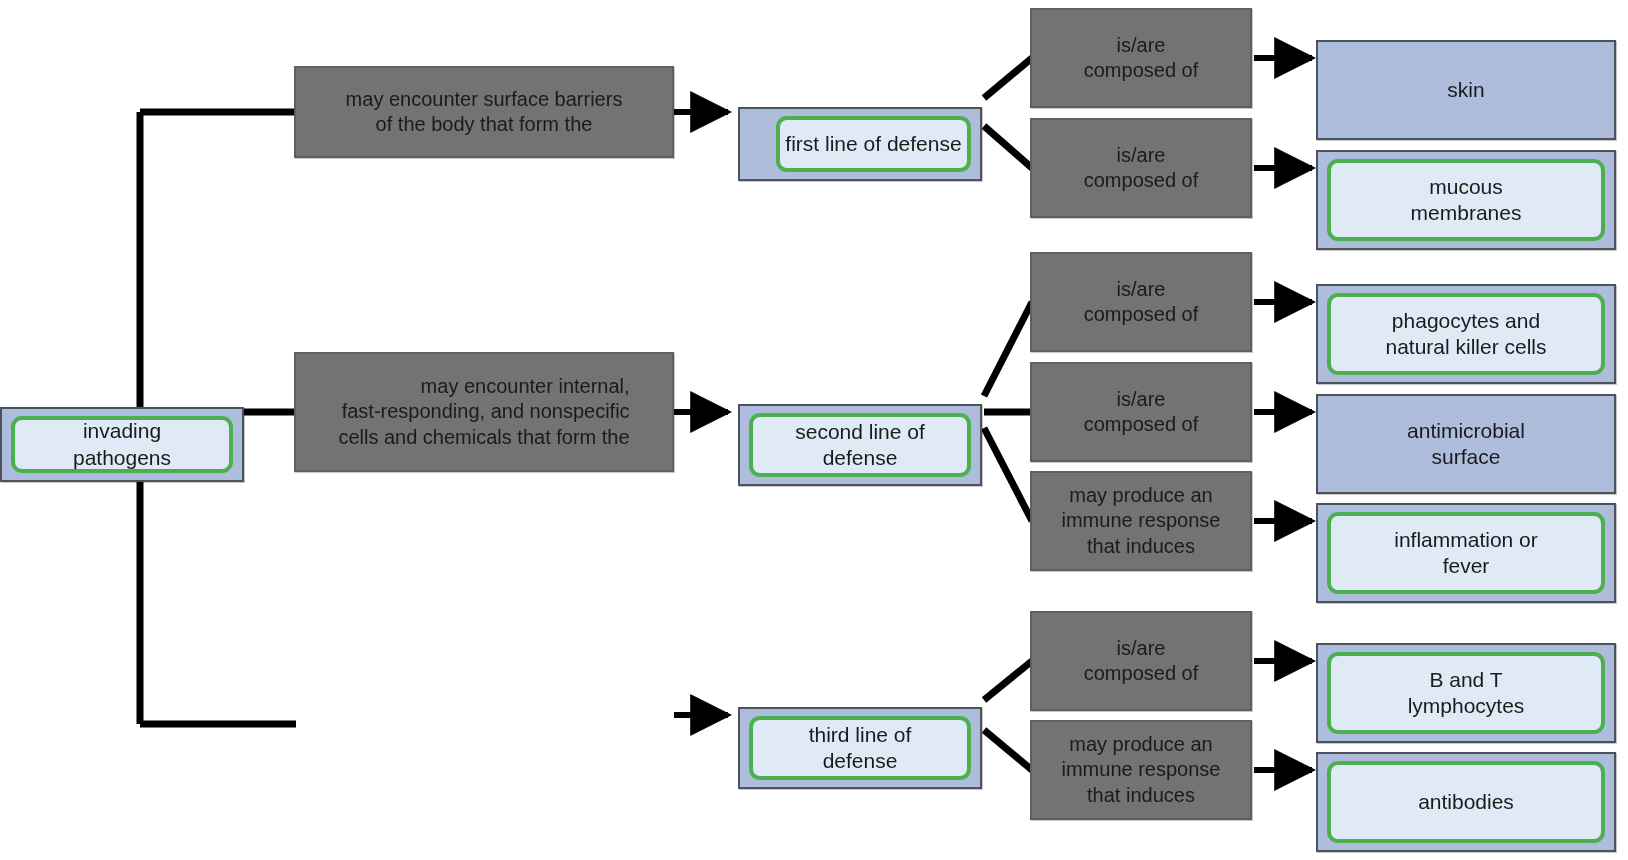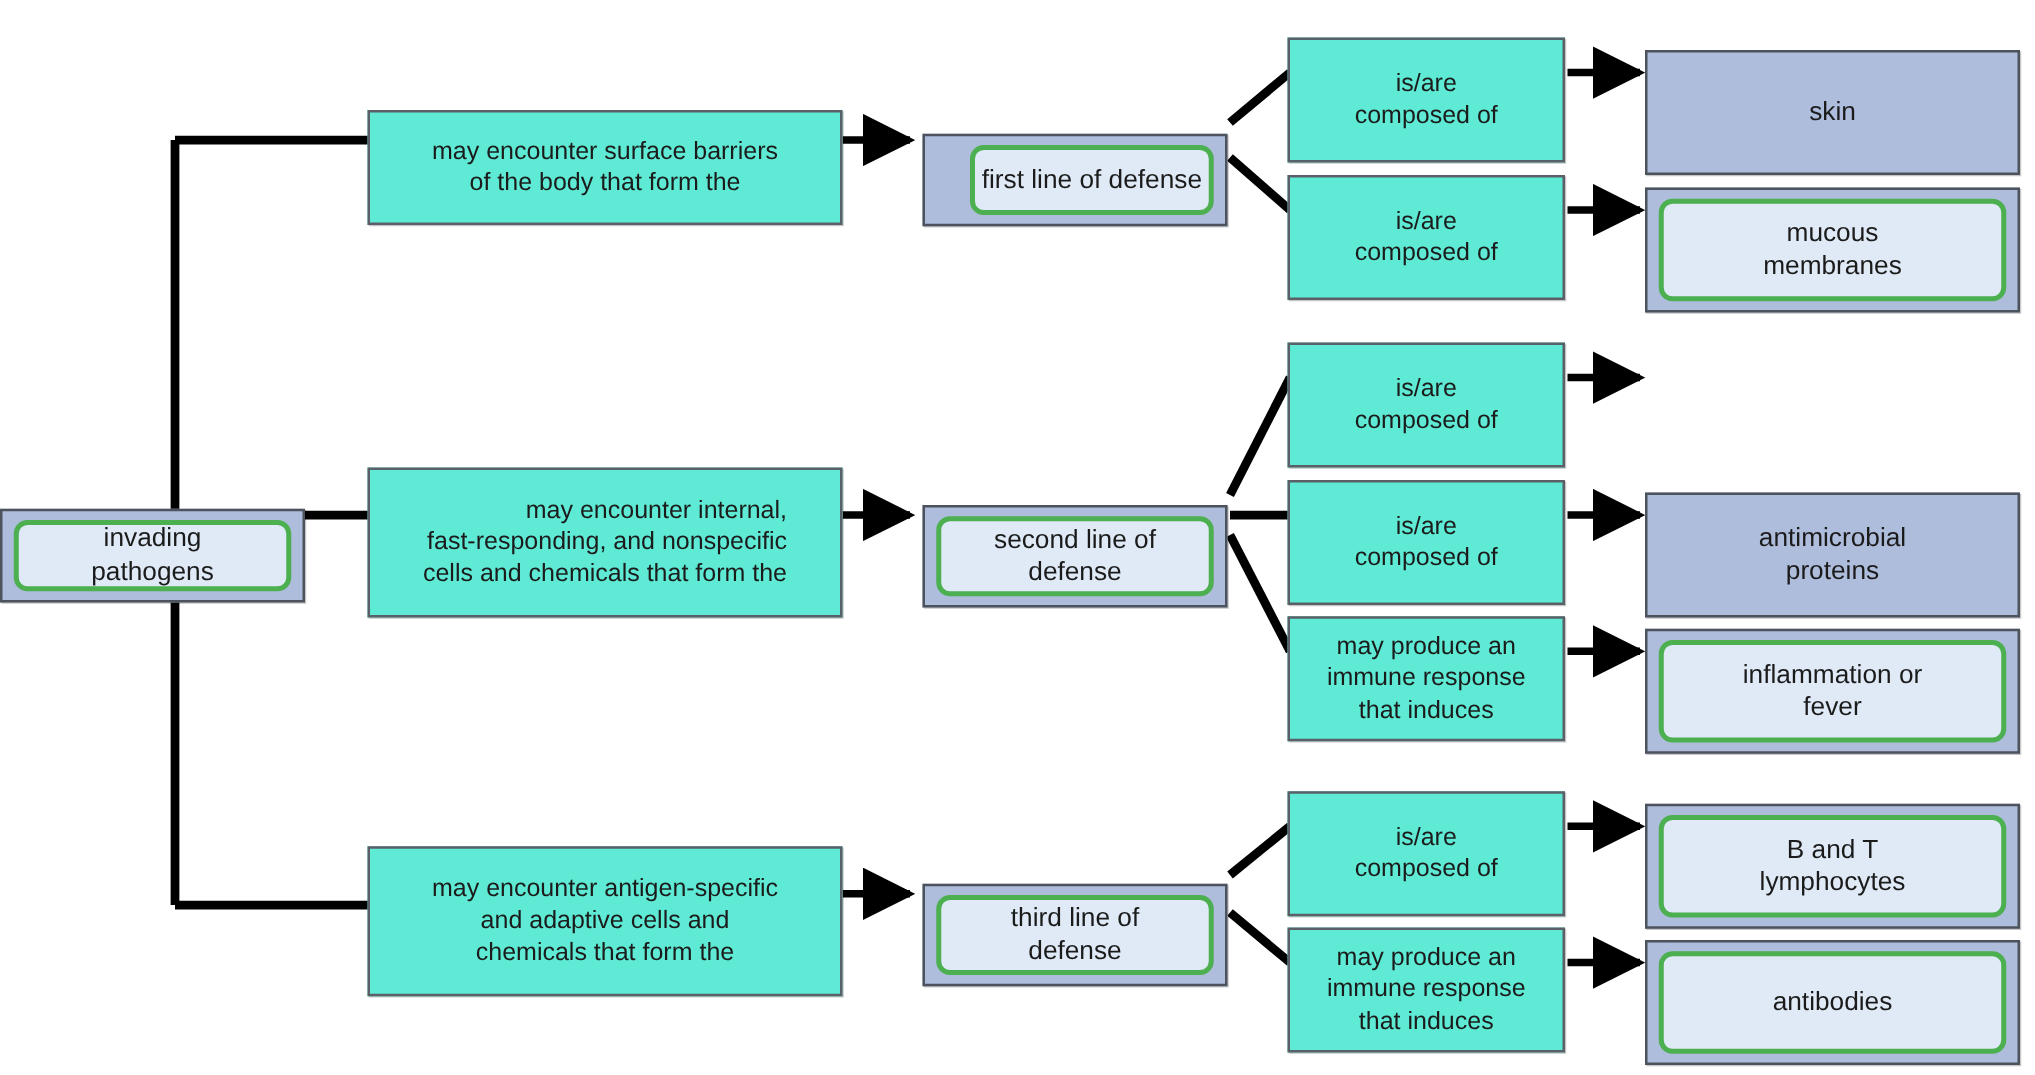--- a/index.html
+++ b/index.html
@@ -34,24 +34,23 @@
     align-items: center;
     justify-content: center;
     text-align: center;
     color: #1b1b1b;
     line-height: 1.26;
     white-space: pre-line;
   }
 
   
   .node.plain {
-    background: #5eead4;
+    background: #737373;
     border: 2px solid #5b6068;
     box-shadow: 1px 1px 0 rgba(0,0,0,.22);
-    margin-top: 22px;
   }
 
   
   .node.solid {
     background: #aebddc;
     border: 2px solid #4d535c;
     box-shadow: 1px 1px 0 rgba(0,0,0,.22);
   }
 
   
@@ -169,30 +168,31 @@
   </div>
 
   <div class="node plain fs-20" style="left:1030px; top:252px; width:222px; height:100px;">is/are
 composed of</div>
   <div class="node plain fs-20" style="left:1030px; top:362px; width:222px; height:100px;">is/are
 composed of</div>
   <div class="node plain fs-20" style="left:1030px; top:471px; width:222px; height:100px;">may produce an
 immune response
 that induces</div>
 
+  <div class="node framed fs-21" style="left:1316px; top:252px; width:300px; height:100px;">
+    <span class="inner">phagocytes and
+natural killer cells</span>
+  </div>
   <div class="node solid fs-21" style="left:1316px; top:362px; width:300px; height:100px;">antimicrobial
-proteins</div>
+surface</div>
   <div class="node framed fs-21" style="left:1316px; top:471px; width:300px; height:100px;justify-content:flex-end;">
     <span class="inner">inflammation or
 fever</span>
   </div>
 
-  <div class="node plain fs-20" style="left:294px; top:655px; width:380px; height:120px;">may encounter antigen-specific
-and adaptive cells and
-chemicals that form the</div>
 
   <div class="node framed fs-21" style="left:738px; top:675px; width:244px; height:82px;">
     <span class="inner">third line of
 defense</span>
   </div>
 
   <div class="node plain fs-20" style="left:1030px; top:611px; width:222px; height:100px;">is/are
 composed of</div>
   <div class="node plain fs-20" style="left:1030px; top:720px; width:222px; height:100px;">may produce an
 immune response

